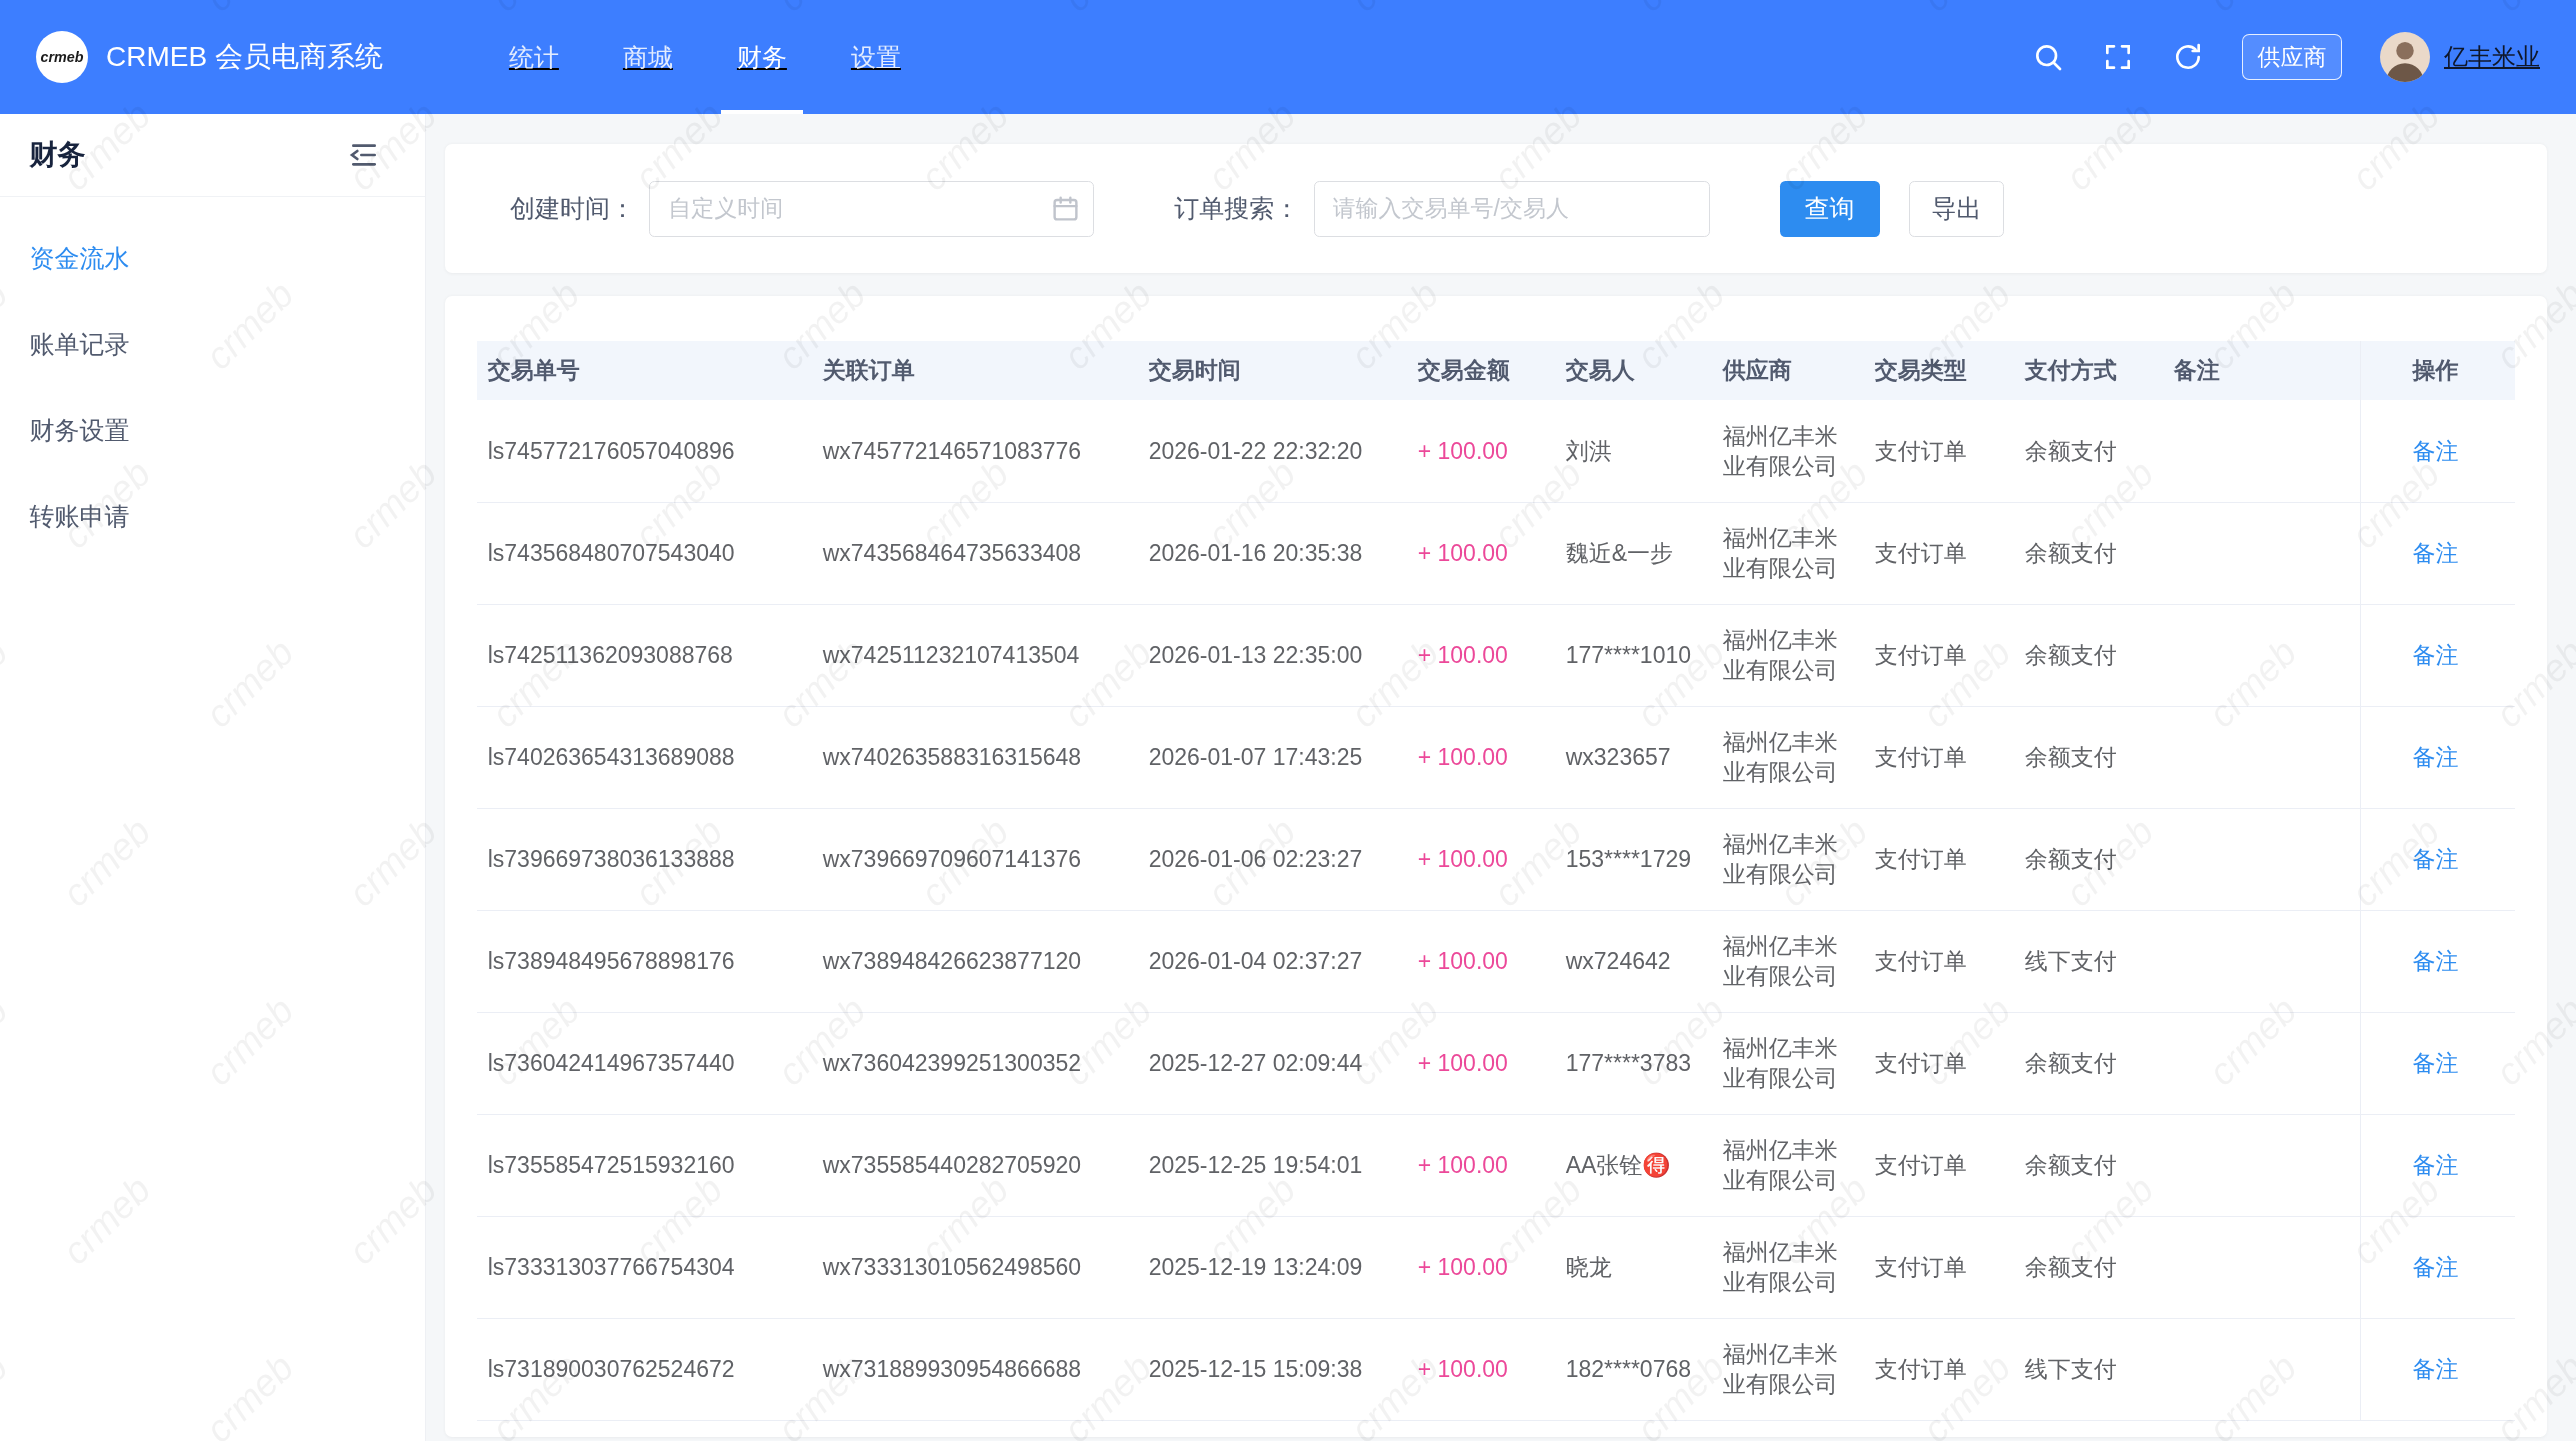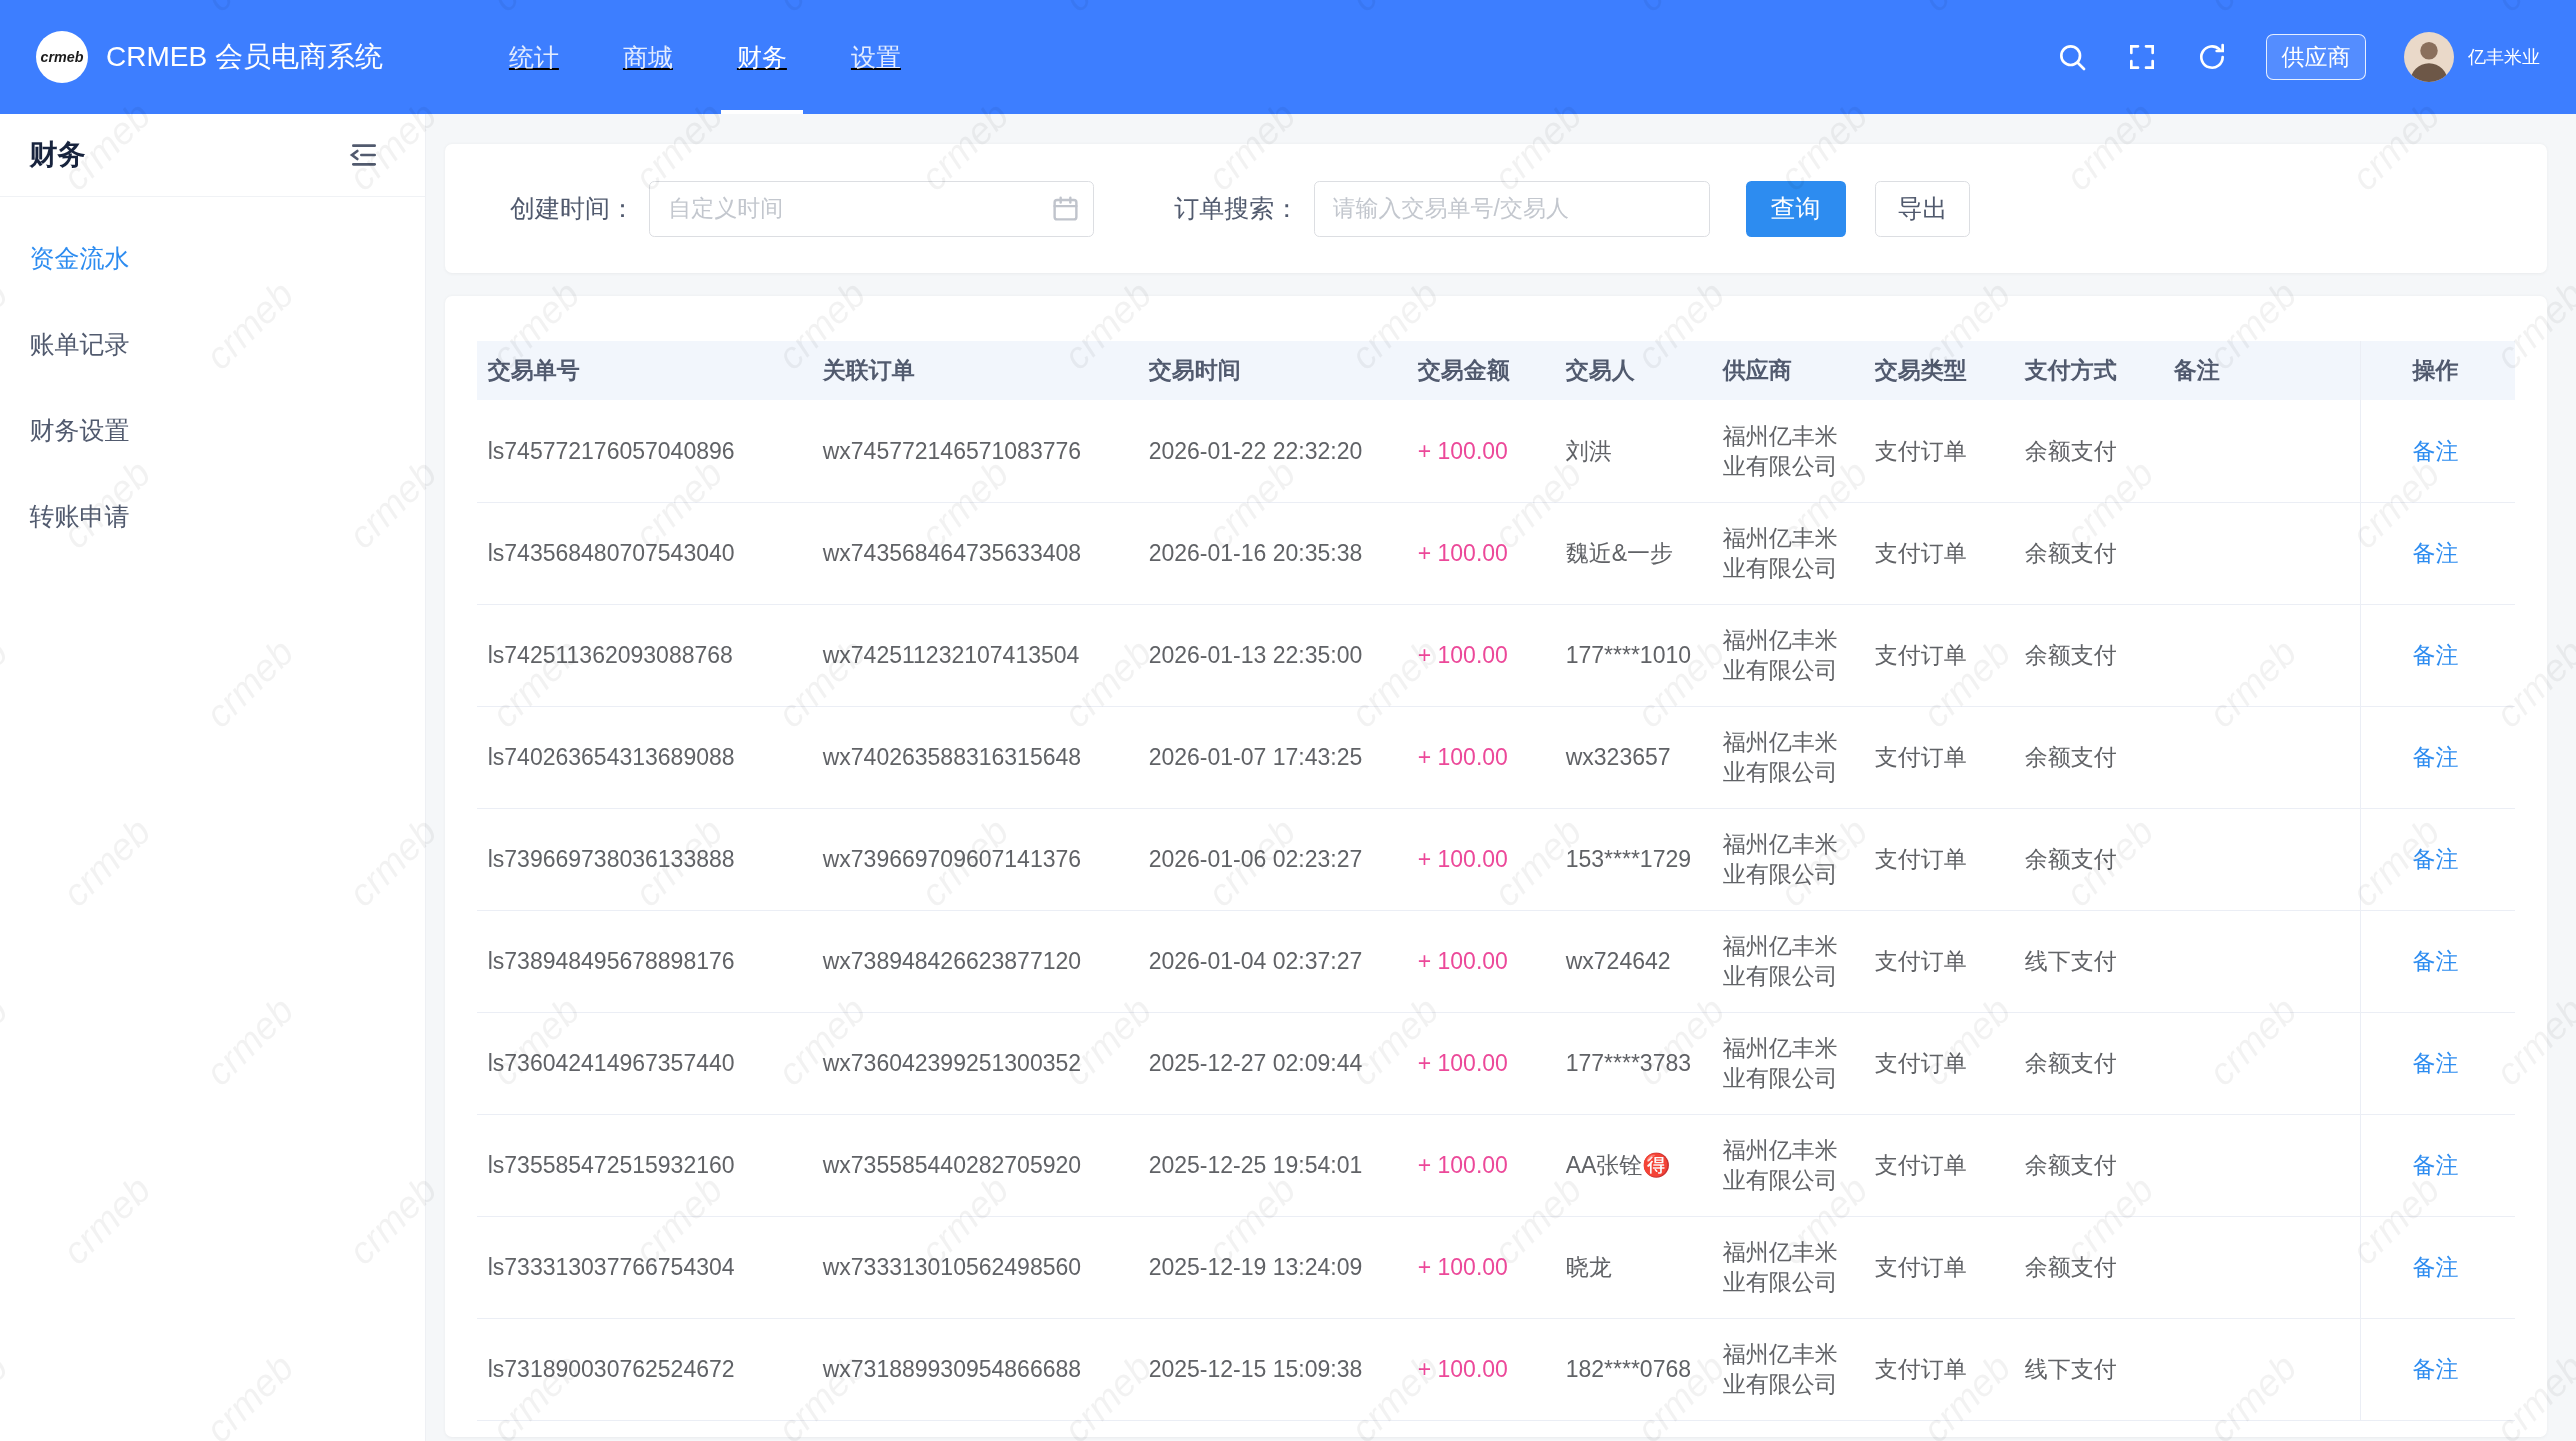--- a/index.html
+++ b/index.html
@@ -37,21 +37,21 @@
   .nav-icon svg { width:32px; height:32px; }
   .badge {
     border:1.8px solid rgba(255,255,255,.85); background:rgba(255,255,255,.12);
     color:#fff; font-size:23px; border-radius:7.2px; padding:6.3px 14.3px; cursor:pointer;
   }
   .user-block { display:flex; align-items:center; gap:14.3px; cursor:pointer; }
   .avatar {
     width:50px; height:50px; border-radius:50%; overflow:hidden; background:#ead9c9;
     display:flex; align-items:flex-end; justify-content:center;
   }
-  .username { color:#ffffff; font-size:18px; }
+  .username { color:#0f172a; font-size:24px;text-decoration:underline; }
 
   
   .sidebar {
     position:fixed; top:114px; left:0; bottom:0; width:426px;
     background:#fff; border-right:0.9px solid #eef0f4; z-index:5;
   }
   .sb-head {
     height:83px; display:flex; align-items:center;
     padding:0 45px 0 29.5px; border-bottom:0.9px solid #f0f2f5;
   }
@@ -78,21 +78,21 @@
   }
   input::placeholder { color:#c3c7ce; }
   .date-input { width:445px; padding-right:57px; }
   .search-input { width:396px; }
   .cal-icon { position:absolute; right:14.3px; top:13.4px; width:29px; height:29px; cursor:pointer; }
   .gap-lg { margin-left:80px; }
   .btn {
     height:56px; border-radius:5.4px; font-size:25px; cursor:pointer;
     display:flex; align-items:center; justify-content:center; border:none; font-family:inherit;
   }
-  .btn-primary { width:100px; background:#2d8cf0; color:#fff; margin-left:36px;padding-left:6px; }
+  .btn-primary { width:100px; background:#2d8cf0; color:#fff; margin-left:70px;padding-left:6px; }
   .btn-default { width:95px; background:#fff; border:0.9px solid #dcdee2; color:#515a6e; margin-left:29.5px; }
 
   .table-card { padding:45px 34px 16px 32px; min-height:1124px; }
   table { width:100%; border-collapse:collapse; table-layout:fixed; }
   thead th {
     background:#f2f6fc; height:59px; font-size:23px; color:#515a6e; font-weight:700;
     text-align:left; padding:0 9px 0 10.7px; white-space:nowrap;
   }
   tbody td {
     height:102px; font-size:23px; color:#606266; border-bottom:0.9px solid #ebeef5;

